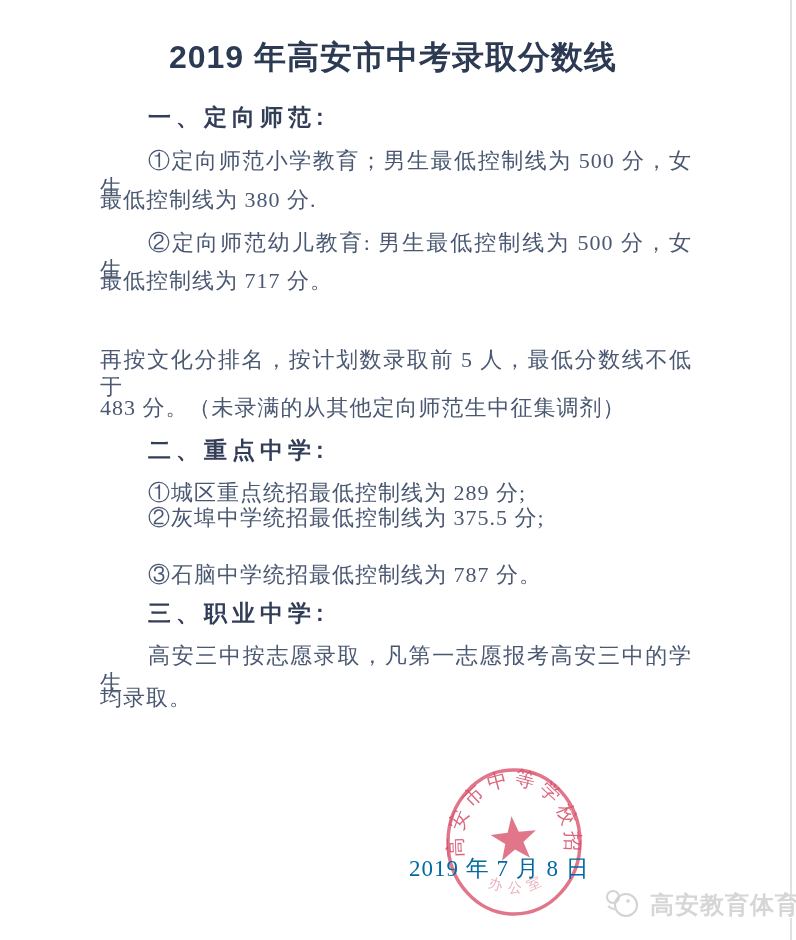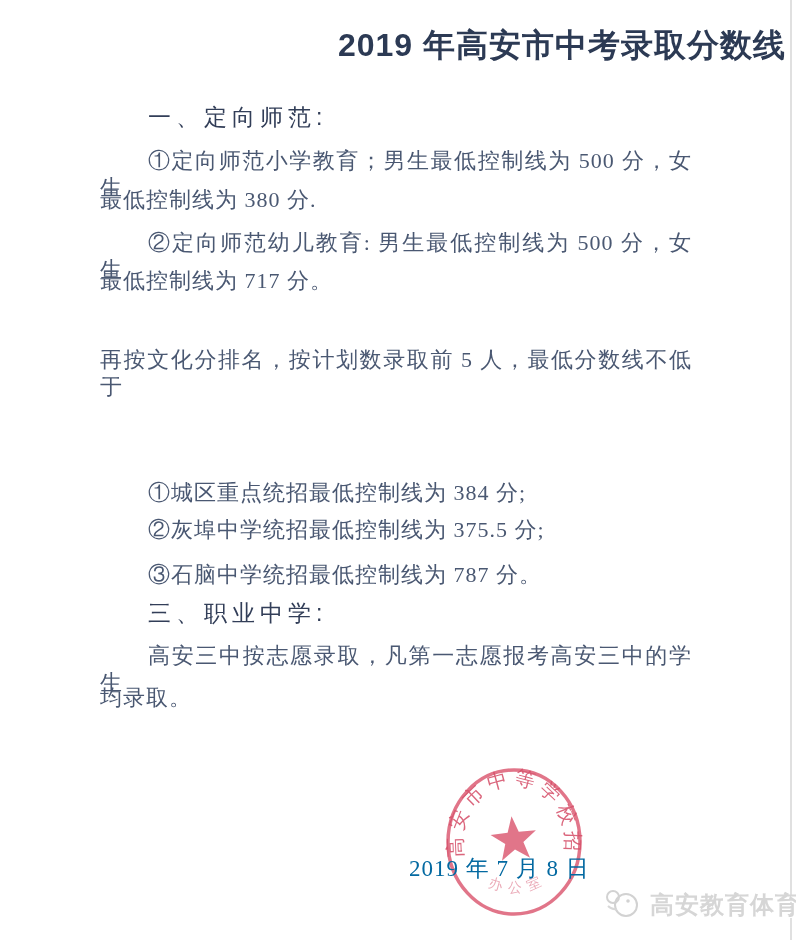--- a/index.html
+++ b/index.html
@@ -15,48 +15,48 @@
     background: #ffffff;
   }
   .scan-edge {
     position: absolute;
     left: 790px; top: 0; width: 2px; height: 940px;
     background: #e0e0e0;
   }
   .doc-title {
     position: absolute;
     left: 0; right: 10px; top: 26px;
-    text-align: right;
+    text-align: center;
     font-family: "Liberation Sans", "DejaVu Sans", sans-serif;
     font-weight: 700;
     font-size: 32px;
     line-height: 38px;
     letter-spacing: 1px;
     color: #2c3a54;
-    margin: 0;
+    margin: 12px;
   }
   .line {
     position: absolute;
     left: 100px;
     width: 592px;
     font-size: 22px;
     line-height: 27px;
     letter-spacing: 1px;
     color: #4a5872;
     white-space: nowrap;
   }
   .line.full {
     white-space: normal;
     text-align: justify;
     text-align-last: justify;
   }
   .line.indent { text-indent: 48px; }
   .line.heading {
     font-family: "Liberation Sans", "DejaVu Sans", sans-serif;
-    font-weight: 400;
+    font-weight: 700;
     font-size: 23px;
     letter-spacing: 5px;
     color: #323e58;
     text-indent: 48px;
   }
   .stamp {
     position: absolute;
     left: 444px; top: 766px;
     width: 140px; height: 152px;
   }
@@ -114,22 +114,24 @@
   <div class="scan-edge"></div>
 
   <h1 class="doc-title">2019 年高安市中考录取分数线</h1>
 
   <div class="line heading" style="top:104px">一、定向师范:</div>
   <div class="line indent full" style="top:147px">①定向师范小学教育；男生最低控制线为 500 分，女生</div>
   <div class="line" style="top:186px">最低控制线为 380 分.</div>
   <div class="line indent full" style="top:229px">②定向师范幼儿教育: 男生最低控制线为 500 分，女生</div>
   <div class="line" style="top:267px">最低控制线为 717 分。</div>
   <div class="line full" style="top:346px">再按文化分排名，按计划数录取前 5 人，最低分数线不低于</div>
-  <div class="line indent" style="top:479px">①城区重点统招最低控制线为 384 分;</div>
-  <div class="line indent" style="top:516px">②灰埠中学统招最低控制线为 375.5 分;</div>
+  <div class="line" style="top:394px">483 分。（未录满的从其他定向师范生中征集调剂）</div>
+  <div class="line heading" style="top:437px">二、重点中学:</div>
+  <div class="line indent" style="top:479px">①城区重点统招最低控制线为 289 分;</div>
+  <div class="line indent" style="top:504px">②灰埠中学统招最低控制线为 375.5 分;</div>
   <div class="line indent" style="top:561px">③石脑中学统招最低控制线为 787 分。</div>
   <div class="line heading" style="top:600px">三、职业中学:</div>
   <div class="line indent full" style="top:642px">高安三中按志愿录取，凡第一志愿报考高安三中的学生</div>
   <div class="line" style="top:684px">均录取。</div>
 
   <div class="stamp">
     <svg width="140" height="152" viewBox="0 0 140 152">
       <ellipse cx="70" cy="76" rx="66" ry="72" fill="none" stroke="#d9536b" stroke-width="3.5" opacity="0.8"></ellipse>
       <path id="stamp-arc-top" d="M 19.8 90.8 A 52 57 0 1 1 120.2 90.8" fill="none"></path>
       <text class="stamp-arc-text">

